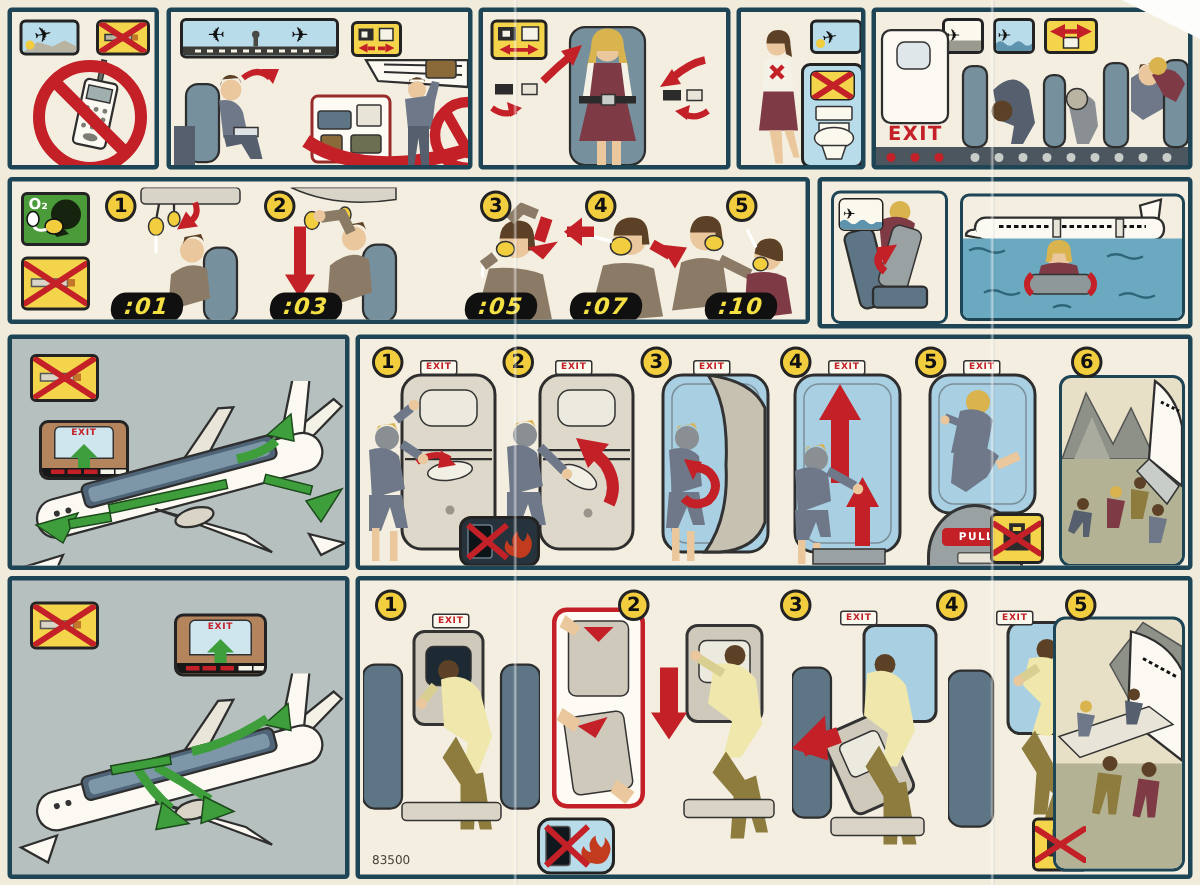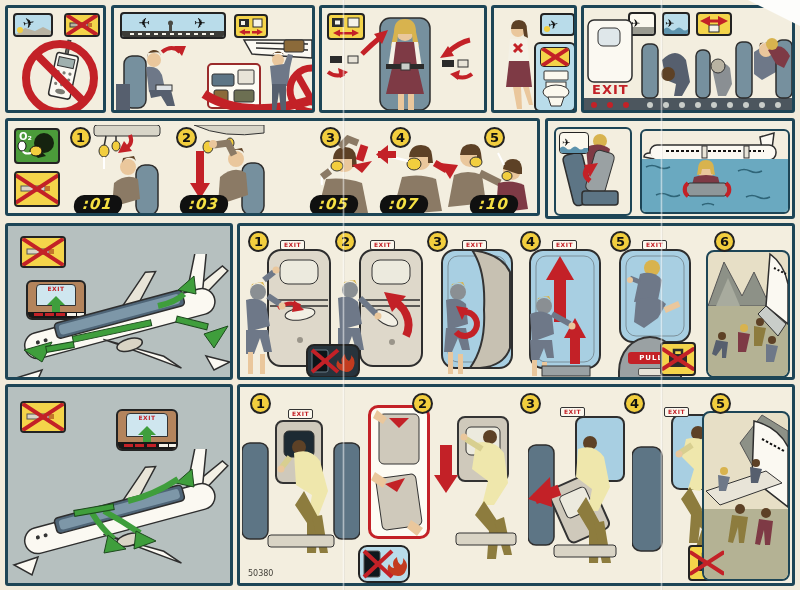--- a/index.html
+++ b/index.html
@@ -755,21 +755,21 @@
     </div>
 
     <div class="ic blue" style="left:118px;top:158px;width:52px;height:38px;border-radius:9px;">
       <svg width="48" height="34" viewBox="0 0 48 34">
         <rect x="4" y="4" width="16" height="26" rx="2" fill="#10181d" stroke="#555"></rect>
         <path d="M32,28 q-7,-4 -3,-11 q2,4 5,4 q-3,-7 3,-11 q0,5 4,8 q3,-3 2,-7 q6,6 3,12 q-2,6 -8,6 z" fill="#c33b1f"></path>
         <line x1="4" y1="4" x2="32" y2="30" stroke="#c32127" stroke-width="4"></line>
         <line x1="32" y1="4" x2="4" y2="30" stroke="#c32127" stroke-width="4"></line>
       </svg>
     </div>
-    <div class="cardnum" style="left:8px;top:182px;">50380</div>
+    <div class="cardnum" style="left:8px;top:182px;">83500</div>
 
     <div class="abs" style="left:128px;top:18px;width:62px;height:134px;background:#fdfbf3;border:3px solid #c32127;border-radius:10px;">
       <svg width="56" height="128" viewBox="0 0 56 128">
         <rect x="8" y="6" width="40" height="50" rx="5" fill="#cfc9bb" stroke="#333"></rect>
         <polygon points="18,10 38,10 28,20" class="redf"></polygon>
         <path d="M6,2 l10,8 -4,6 -10,-6 z" class="skin"></path>
         <rect x="8" y="68" width="40" height="52" rx="5" fill="#cfc9bb" stroke="#333" transform="rotate(-8 28 94)"></rect>
         <polygon points="14,76 34,70 26,84" class="redf"></polygon>
         <path d="M4,64 l12,8 -4,8 -12,-8 z" class="skin"></path>
         <path d="M40,112 l12,8 -6,8 -10,-8 z" class="skin"></path>

